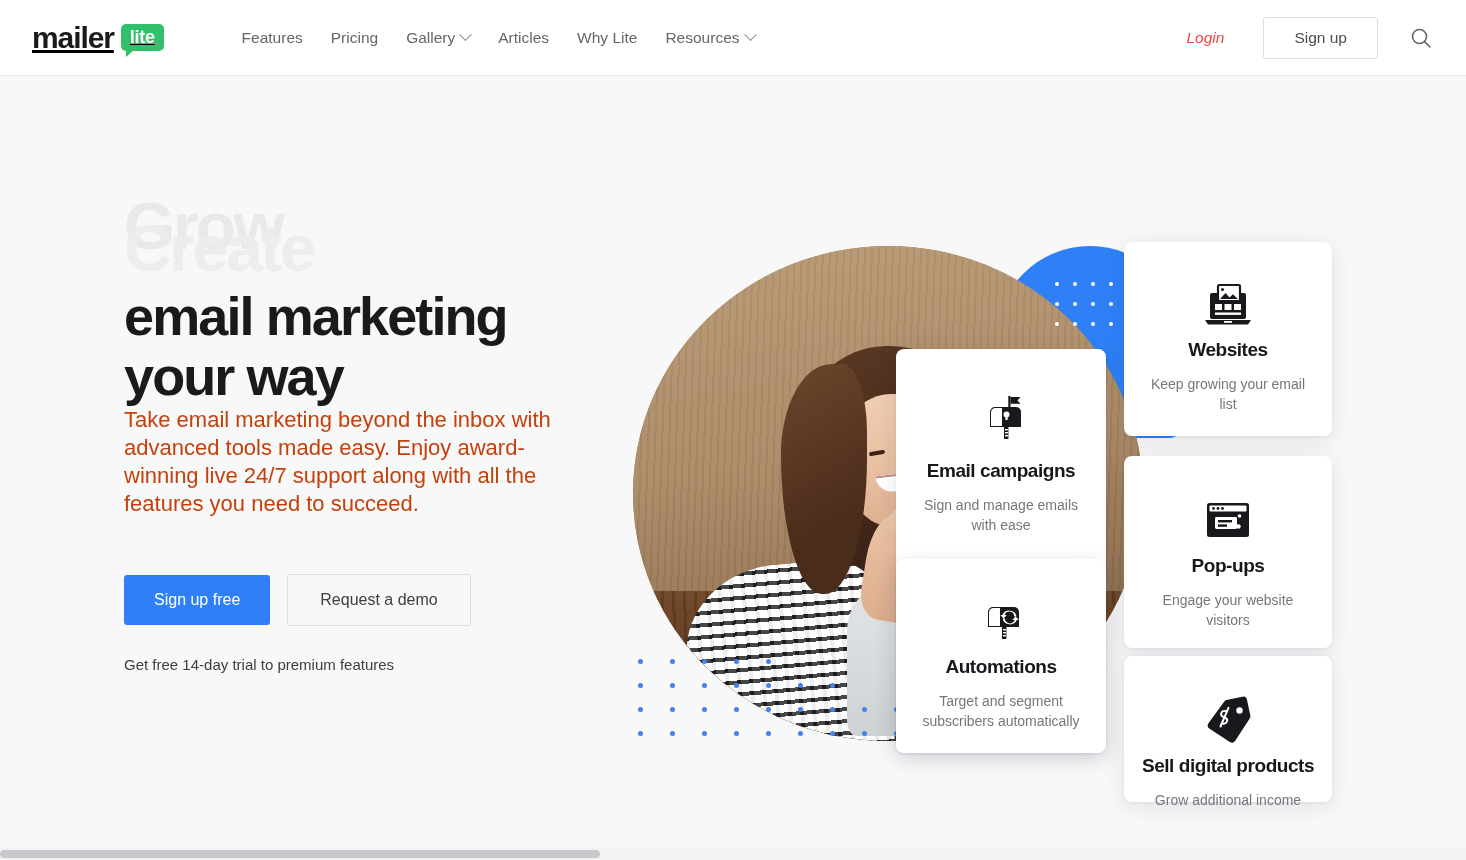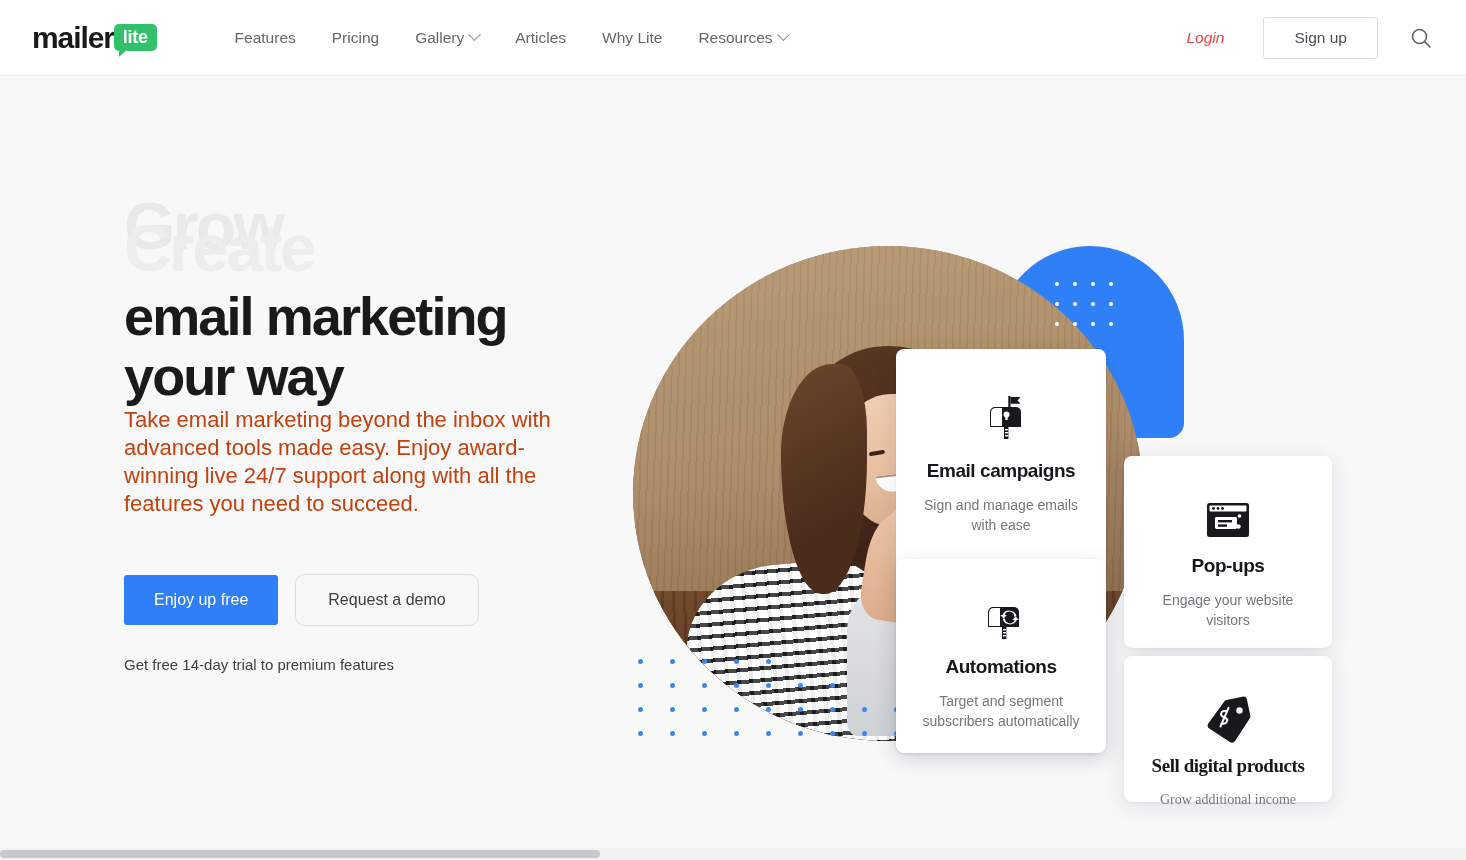--- a/index.html
+++ b/index.html
@@ -16,21 +16,21 @@
   .header {
     position: relative;
     height: 76px;
     background: #ffffff;
     border-bottom: 1px solid #ececee;
     display: flex;
     align-items: center;
     padding: 0 30px 0 32px;
     z-index: 40;
   }
-  .logo { display: flex; align-items: center; cursor: pointer; }
+  .logo { display: flex; align-items: center; gap: 7px; cursor: pointer; text-decoration: underline; }
   .logo-word {
     font-size: 30px;
     font-weight: 700;
     letter-spacing: -1.1px;
     color: #1a1a1a;
     line-height: 1;
   }
   .logo-badge {
     position: relative;
     background: #31c16a;
@@ -45,21 +45,21 @@
   .logo-badge::after {
     content: "";
     position: absolute;
     left: 5px;
     bottom: -6px;
     width: 0; height: 0;
     border-left: 9px solid #31c16a;
     border-bottom: 8px solid transparent;
   }
 
-  .nav { display: flex; align-items: center; gap: 8px; margin-left: 64px; }
+  .nav { display: flex; align-items: center; gap: 0; margin-left: 64px; }
   .nav-item {
     display: flex;
     align-items: center;
     gap: 6px;
     font-size: 15.5px;
     color: #63666b;
     padding: 10px 14px;
     cursor: pointer;
     white-space: nowrap;
   }
@@ -162,21 +162,21 @@
     border-radius: 3px;
     padding: 16px 30px;
     cursor: pointer;
     font-family: inherit;
   }
   .btn-secondary {
     background: transparent;
     color: #3d4043;
     font-size: 16px;
     border: 1px solid #dcdee1;
-    border-radius: 10px;
+    border-radius: 3px;
     padding: 16px 32px;
     cursor: pointer;
     font-family: inherit;
   }
   .trial-note {
     margin-top: 30px;
     font-size: 15px;
     color: #3d4043;
   }
 
@@ -346,21 +346,21 @@
     font-size: 14px;
     line-height: 20px;
     color: #74777c;
     padding: 0 22px;
   }
 
   .card-email     { left: 296px; top: 273px; width: 210px; height: 404px; padding-top: 40px; }
   .card-autom     { left: 296px; top: 483px; width: 210px; height: 194px; padding-top: 32px; }
   .card-websites  { left: 524px; top: 166px; width: 208px; height: 194px; padding-top: 32px; }
   .card-popups    { left: 524px; top: 380px; width: 208px; height: 192px; padding-top: 34px; }
-  .card-sell      { left: 524px; top: 580px; width: 208px; height: 146px; padding-top: 34px; font-family: Liberation Serif, serif; }
+  .card-sell      { left: 524px; top: 580px; width: 208px; height: 146px; padding-top: 34px; }
 
   .card-email .card-title { margin-top: 6px; }
 
   .scrollbar {
     position: absolute;
     left: 0; bottom: 0;
     width: 1466px; height: 12px;
     background: #f2f2f3;
     z-index: 70;
   }
@@ -421,21 +421,21 @@
     <div class="rotator">
       <div class="rot-word rot-a">Grow</div>
       <div class="rot-word rot-b">Create</div>
     </div>
     <h1 class="headline">
       <span>email marketing</span><br>
       <span>your way</span>
     </h1>
     <p class="subtext">Take email marketing beyond the inbox with advanced tools made easy. Enjoy award-winning live 24/7 support along with all the features you need to succeed.</p>
     <div class="cta-row">
-      <button class="btn-primary">Enjoy up free</button>
+      <button class="btn-primary">Sign up free</button>
       <button class="btn-secondary">Request a demo</button>
     </div>
     <div class="trial-note">Get free 14-day trial to premium features</div>
   </div>
 
   <div class="visual">
 
     <div class="blue-blob"></div>
     <div class="blob-dots">
       <i></i>
@@ -551,20 +551,38 @@
           <rect x="29" y="30" width="4.4" height="12" fill="#18191c"></rect>
           <rect x="30" y="32" width="3" height="1.4" fill="#ffffff"></rect>
           <rect x="30" y="35" width="3" height="1.4" fill="#ffffff"></rect>
           <rect x="30" y="38" width="3" height="1.4" fill="#ffffff"></rect>
         </svg>
       </div>
       <div class="card-title">Automations</div>
       <div class="card-desc">Target and segment subscribers automatically</div>
     </div>
 
+    <div class="card card-websites">
+      <div class="card-icon">
+        <svg width="56" height="48" viewBox="0 0 56 48" fill="none">
+          <rect x="10" y="12" width="36" height="26" rx="2" fill="#18191c"></rect>
+          <rect x="18" y="4" width="22" height="16" rx="1.2" fill="#ffffff" stroke="#18191c" stroke-width="2.2"></rect>
+          <circle cx="22.5" cy="8.5" r="1.5" fill="#18191c"></circle>
+          <path d="M20 18l5.5-6 4 4.4 3.4-3.2 5.1 4.8z" fill="#18191c"></path>
+          <rect x="15" y="23" width="7" height="6" fill="#ffffff"></rect>
+          <rect x="24.5" y="23" width="7" height="6" fill="#ffffff"></rect>
+          <rect x="34" y="23" width="7" height="6" fill="#ffffff"></rect>
+          <rect x="15" y="31.5" width="26" height="2.4" fill="#ffffff"></rect>
+          <path d="M5 39h46l-3 4.5H8z" fill="#18191c"></path>
+          <rect x="24" y="40" width="8" height="1.8" fill="#ffffff"></rect>
+        </svg>
+      </div>
+      <div class="card-title">Websites</div>
+      <div class="card-desc">Keep growing your email list</div>
+    </div>
 
     <div class="card card-popups">
       <div class="card-icon">
         <svg width="54" height="44" viewBox="0 0 54 44" fill="none">
           <rect x="6" y="4" width="42" height="34" rx="2.5" fill="#18191c"></rect>
           <rect x="8.5" y="6.5" width="37" height="6" rx="1" fill="#ffffff"></rect>
           <circle cx="12.5" cy="9.5" r="1.4" fill="#18191c"></circle>
           <circle cx="17" cy="9.5" r="1.4" fill="#18191c"></circle>
           <circle cx="21.5" cy="9.5" r="1.4" fill="#18191c"></circle>
           <rect x="14" y="18" width="22" height="12" rx="1.4" fill="#ffffff"></rect>

